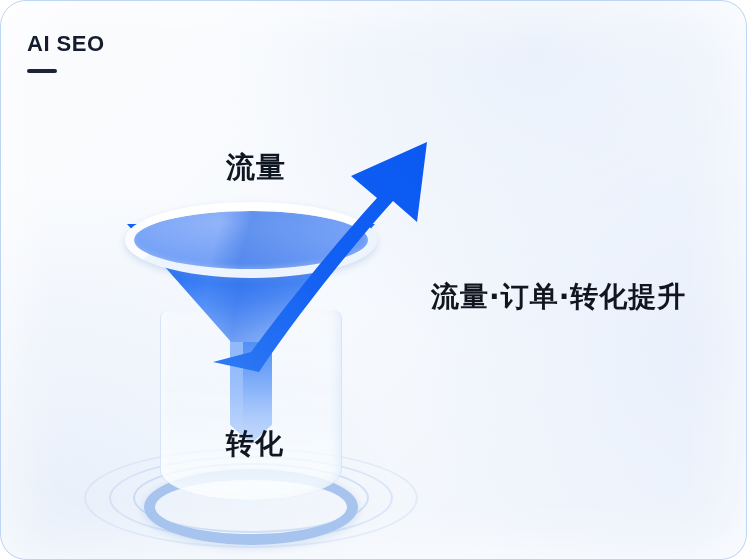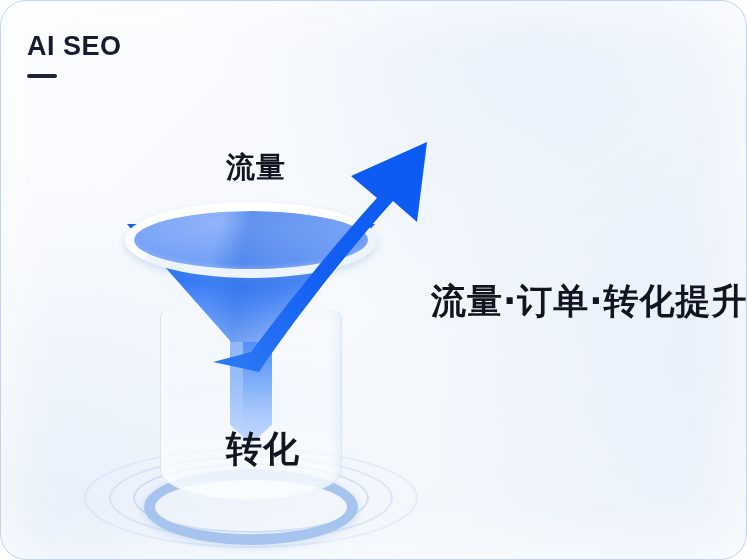--- a/index.html
+++ b/index.html
@@ -24,31 +24,31 @@
   }
   #card:before{
     content:"";position:absolute;inset:0;border-radius:26px;
     box-shadow:inset 0 0 70px rgba(255,255,255,.85);
     pointer-events:none;
   }
 
   
   #title-block{position:absolute;left:26px;top:32px;}
   #page-title{
-    font-size:27px;font-weight:bold;letter-spacing:.5px;
+    font-size:22px;font-weight:bold;letter-spacing:.5px;
     color:#151c2e;line-height:1;
   }
   #title-underline{
     margin-top:14px;width:30px;height:4px;border-radius:2px;background:#1d2436;
   }
 
   
   #tagline{
     position:absolute;left:430px;top:277px;
-    font-size:35px;font-weight:bold;color:#10151f;
+    font-size:28px;font-weight:bold;color:#10151f;
     letter-spacing:1px;white-space:nowrap;
     font-family:"DejaVu Sans","Liberation Sans",sans-serif;
   }
 
   
   #stage{position:absolute;left:70px;top:95px;width:360px;height:430px;}
 
   
   .ripple{
     position:absolute;left:50%;transform:translateX(-50%);
@@ -137,21 +137,21 @@
   
   #growth-arrow{position:absolute;left:34px;top:-2px;width:330px;height:290px;}
 
   
   .cn-label{
     position:absolute;
     font-family:"DejaVu Sans","Liberation Sans",sans-serif;
     font-weight:bold;color:#111722;
   }
   #label-traffic{left:155px;top:52px;font-size:29px;letter-spacing:1px;}
-  #label-conversion{left:155px;top:329px;font-size:36px;letter-spacing:1px;}
+  #label-conversion{left:155px;top:329px;font-size:28px;letter-spacing:1px;}
 </style>
 </head>
 <body>
 
 <div id="card">
 
   <div id="title-block">
     <div id="page-title">AI SEO</div>
     <div id="title-underline"></div>
   </div>

